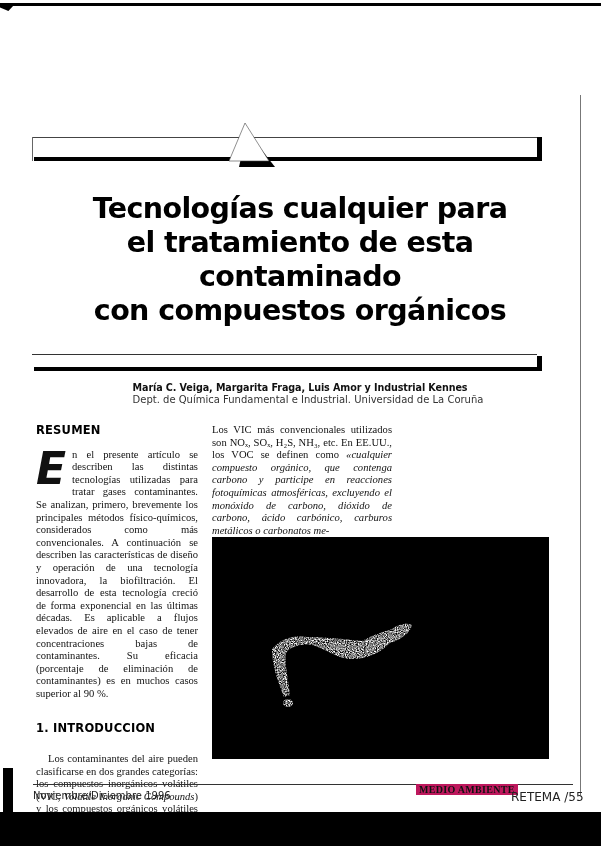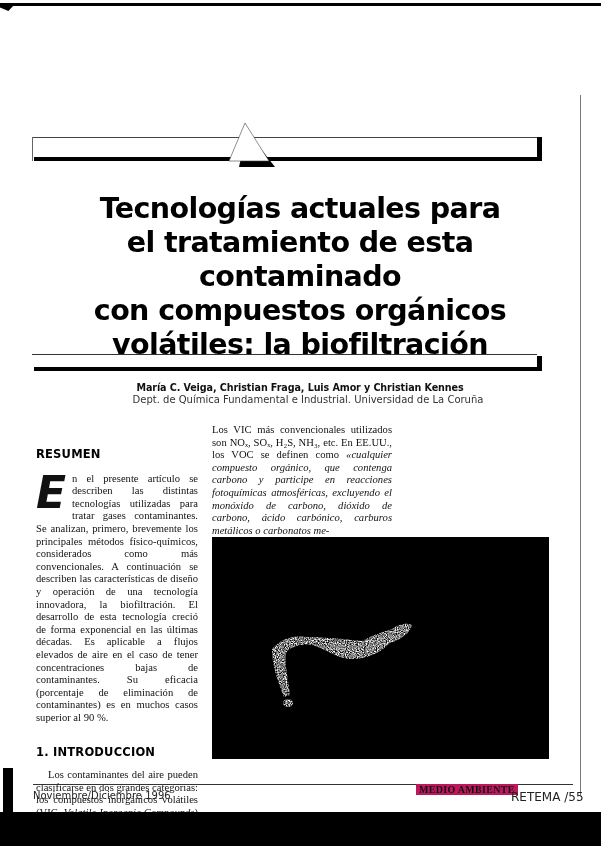--- a/index.html
+++ b/index.html
@@ -49,41 +49,40 @@
   <div class="banner-bottom"></div>
   <div class="banner-right"></div>
 </div>
 
 <svg class="abs triangle" viewBox="0 0 52 50">
   <polygon points="18,10 46,46 10,46" fill="#000"></polygon>
   <polygon points="16,2 40,40 0,40" fill="#fff" stroke="#444" stroke-width="0.6"></polygon>
 </svg>
 
 <div class="abs title">
-  <div>Tecnologías actuales para</div>
+  <div>Tecnologías cualquier para</div>
   <div>el tratamiento de esta contaminado</div>
   <div>con compuestos orgánicos</div>
-  <div>volátiles: la biofiltración</div>
 </div>
 
 <div class="abs band2">
   <div class="t"></div>
   <div class="b"></div>
   <div class="r"></div>
 </div>
 
-<div class="abs authors">María C. Veiga, Christian Fraga, Luis Amor y Christian Kennes</div>
+<div class="abs authors">María C. Veiga, Margarita Fraga, Luis Amor y Industrial Kennes</div>
 <div class="abs affil">Dept. de Química Fundamental e Industrial. Universidad de La Coruña</div>
 
 <div class="abs col col1">
-  <div class="heading" style="margin-bottom:12px;margin-top:24px;">RESUMEN</div>
+  <div class="heading" style="margin-bottom:12px;">RESUMEN</div>
   <div>
     <span class="dropcap">E</span><span>n el presente artículo se describen las distintas tecnologías utilizadas para tratar gases contaminantes. Se analizan, primero, brevemente los principales métodos físico-químicos, considerados como más convencionales. A continuación se describen las características de diseño y operación de una tecnología innovadora, la biofiltración. El desarrollo de esta tecnología creció de forma exponencial en las últimas décadas. Es aplicable a flujos elevados de aire en el caso de tener concentraciones bajas de contaminantes. Su eficacia (porcentaje de eliminación de contaminantes) es en muchos casos superior al 90 %.</span>
   </div>
-  <div class="heading" style="margin-top:22px; margin-bottom:10px;">1.  INTRODUCCION</div>
+  <div class="heading" style="margin-top:22px; margin-bottom:18px;">1.  INTRODUCCION</div>
   <div class="indent"><span>Los contaminantes del aire pueden clasificarse en dos grandes categorías: los compuestos inorgánicos volátiles (VIC, </span><i>Volatile Inorganic Compounds</i><span>) y los compuestos orgánicos volátiles (VOC, </span><i>Volatile Organic Compounds</i><span>).</span></div>
 </div>
 
 <div class="abs col col2">
   <div class="indent" style="text-indent:0;"><span>Los VIC más convencionales utilizados son NOₓ, SOₓ, H₂S, NH₃, etc. En EE.UU., los VOC se definen como </span><i>«cualquier compuesto orgánico, que contenga carbono y participe en reacciones fotoquímicas atmosféricas, excluyendo el monóxido de carbono, dióxido de carbono, ácido carbónico, carburos metálicos o carbonatos me-</i></div>
 </div>
 
 <div class="abs col col3">
 </div>
 

